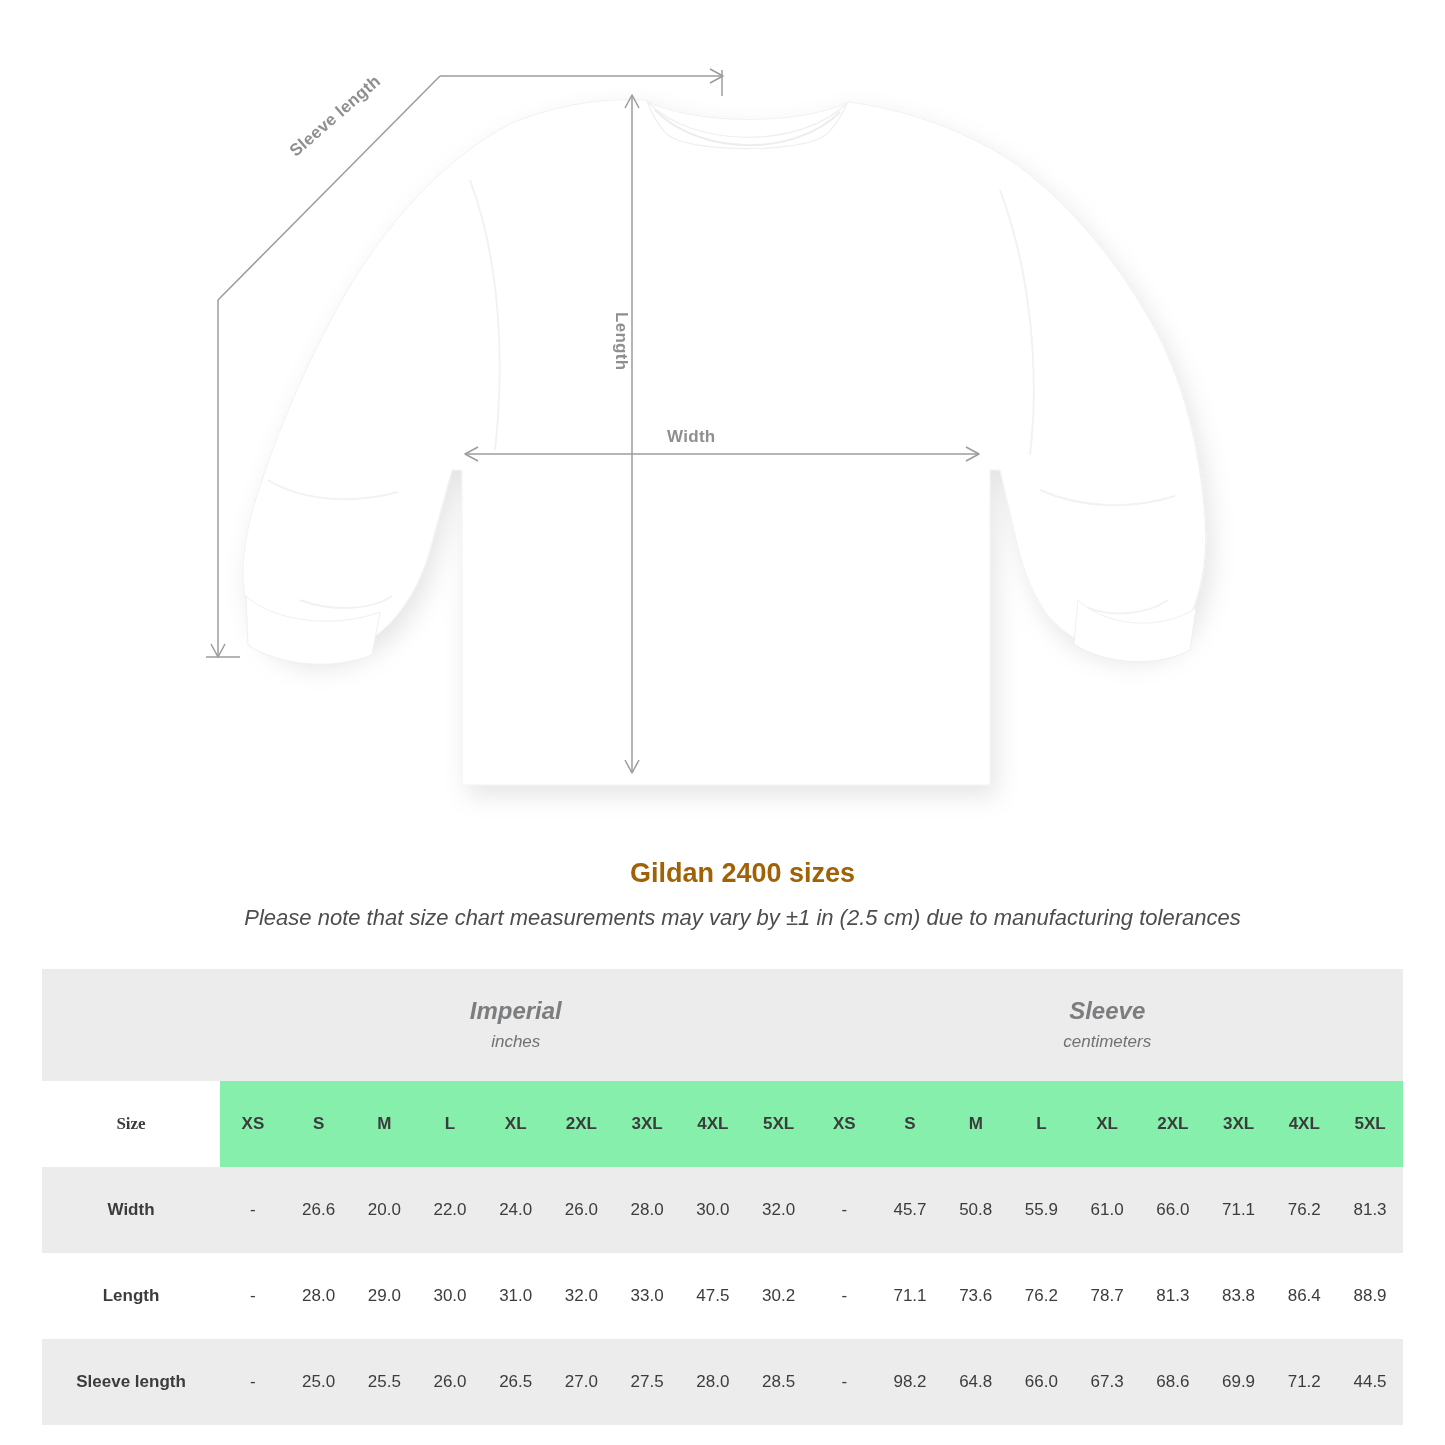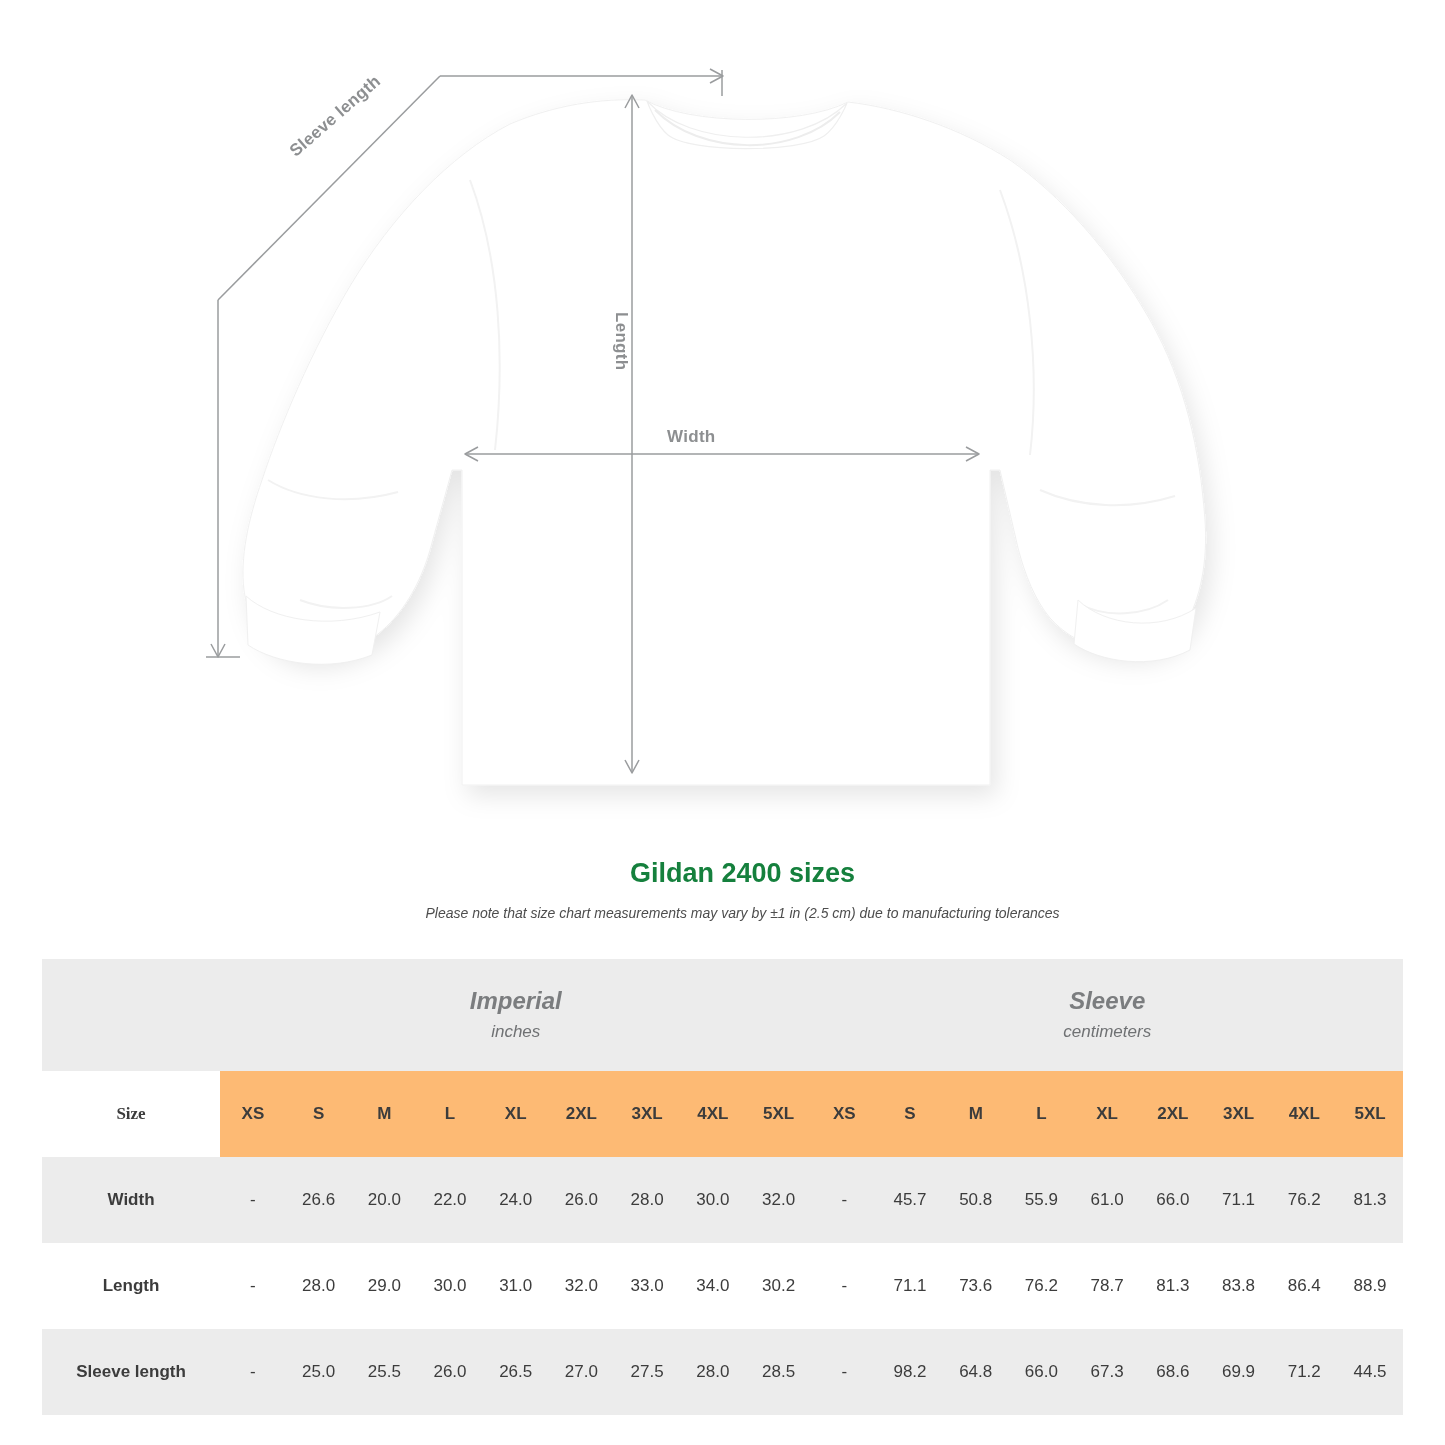--- a/index.html
+++ b/index.html
@@ -53,26 +53,26 @@
   }
 
   
   .title-block {
     text-align: center;
     margin-top: 28px;
   }
   .chart-title {
     font-size: 27px;
     font-weight: bold;
-    color: #15803d;
+    color: #a16207;
     margin: 0;
     padding-left: 40px;
   }
   .chart-note {
-    font-size: 14px;
+    font-size: 22px;
     font-style: italic;
     color: #4d4d4d;
     margin-top: 16px;
     padding-left: 40px;
   }
 
   
   .table-wrap {
     margin: 38px 42px 0 42px;
   }
@@ -105,21 +105,21 @@
   .unit-sub {
     font-size: 17px;
     font-style: italic;
     color: #6f7173;
     margin-top: 8px;
   }
 
   
   .head-row td {
     height: 84px;
-    background: #fdba74;
+    background: #86efac;
     font-weight: bold;
   }
   .head-row td.rowlabel {
     background: #ffffff;
     font-family: Liberation Serif, serif;
   }
   .head-row td.size-cell {
     font-size: 17px;
     font-weight: bold;
     color: #3c3c3c;
@@ -293,21 +293,21 @@
 
       <tr class="data-row plain">
         <td class="rowlabel">Length</td>
         <td class="value">-</td>
         <td class="value">28.0</td>
         <td class="value">29.0</td>
         <td class="value">30.0</td>
         <td class="value">31.0</td>
         <td class="value">32.0</td>
         <td class="value">33.0</td>
-        <td class="value">34.0</td>
+        <td class="value">47.5</td>
         <td class="value">30.2</td>
         <td class="value">-</td>
         <td class="value">71.1</td>
         <td class="value">73.6</td>
         <td class="value">76.2</td>
         <td class="value">78.7</td>
         <td class="value">81.3</td>
         <td class="value">83.8</td>
         <td class="value">86.4</td>
         <td class="value">88.9</td>

